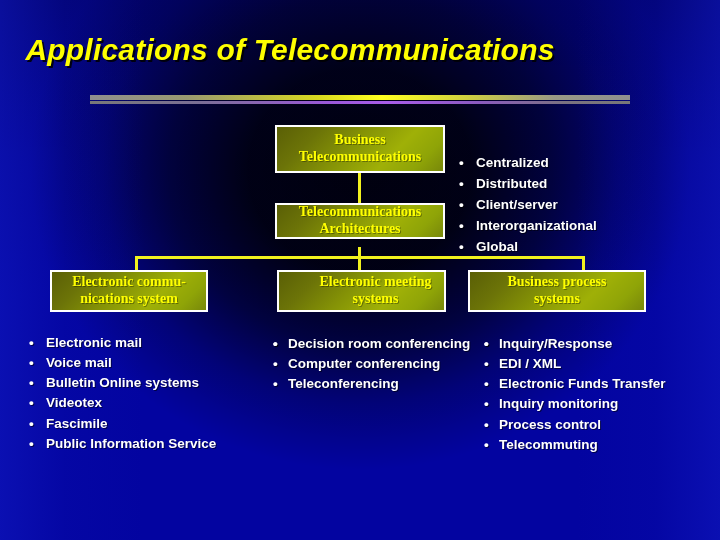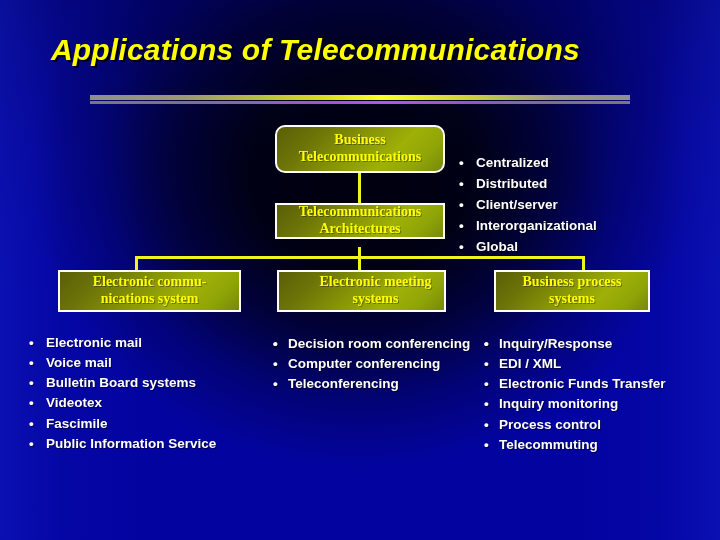--- a/index.html
+++ b/index.html
@@ -58,21 +58,21 @@
       rgba(20,30,200,0.10) 91%,
       rgba(20,30,200,0.45) 100%);
   }
 
   
   #title-wrap {
     position: absolute;
     left: 0;
     top: 33px;
     width: 580px;
-    text-align: right;
+    text-align: center;
   }
   #title-text {
     display: inline-block;
     position: relative;
     font-family: "Liberation Sans", sans-serif;
     font-size: 30px;
     font-weight: bold;
     font-style: italic;
     color: #ffff00;
     letter-spacing: 0.2px;
@@ -115,25 +115,25 @@
     font-size: 14px;
     line-height: 1.18;
     text-align: center;
     display: flex;
     align-items: center;
     justify-content: center;
     text-shadow: 1px 1px 0 rgba(0,0,0,0.35);
   }
   .box .box-label { display: block; width: 100%; padding: 0 4px; }
 
-  #box-business       { left: 275px; top: 125px; width: 170px; height: 48px; border-radius: 10px; }
+  #box-business       { left: 275px; top: 125px; width: 170px; height: 48px; }
   #box-architectures  { left: 275px; top: 203px; width: 170px; height: 36px; }
-  #box-electronic-comm{ left: 50px;  top: 270px; width: 183px; height: 42px; margin-left: 8px; }
+  #box-electronic-comm{ left: 50px;  top: 270px; width: 158px; height: 42px; }
   #box-meeting        { left: 277px; top: 270px; width: 169px; height: 42px; padding-left: 28px; }
-  #box-business-proc  { left: 494px; top: 270px; width: 156px; height: 42px; }
+  #box-business-proc  { left: 468px; top: 270px; width: 178px; height: 42px; }
 
   
   .conn {
     position: absolute;
     background: #f2f21e;
   }
   #conn-v1 { left: 358px; top: 173px; width: 3px; height: 30px; }   
   #conn-v2 { left: 358px; top: 247px; width: 3px; height: 11px; }   
   #conn-h  { left: 135px; top: 256px; width: 450px; height: 3px; }  
   #conn-d1 { left: 135px; top: 256px; width: 3px; height: 15px; }   
@@ -238,21 +238,21 @@
         <li><span class="bullet-dot">•</span><span>Client/server</span></li>
         <li><span class="bullet-dot">•</span><span>Interorganizational</span></li>
         <li><span class="bullet-dot">•</span><span>Global</span></li>
       </ul>
   </div>
 
   <div class="bullets" id="bullets-electronic">
     <ul>
         <li><span class="bullet-dot">•</span><span>Electronic mail</span></li>
         <li><span class="bullet-dot">•</span><span>Voice mail</span></li>
-        <li><span class="bullet-dot">•</span><span>Bulletin Board systems</span></li>
+        <li><span class="bullet-dot">•</span><span>Bulletin Online systems</span></li>
         <li><span class="bullet-dot">•</span><span>Videotex</span></li>
         <li><span class="bullet-dot">•</span><span>Fascimile</span></li>
         <li><span class="bullet-dot">•</span><span>Public Information Service</span></li>
       </ul>
   </div>
 
   <div class="bullets" id="bullets-meeting">
     <ul>
         <li><span class="bullet-dot">•</span></li>
         <li><span class="bullet-dot">•</span><span>Decision room conferencing</span></li>

